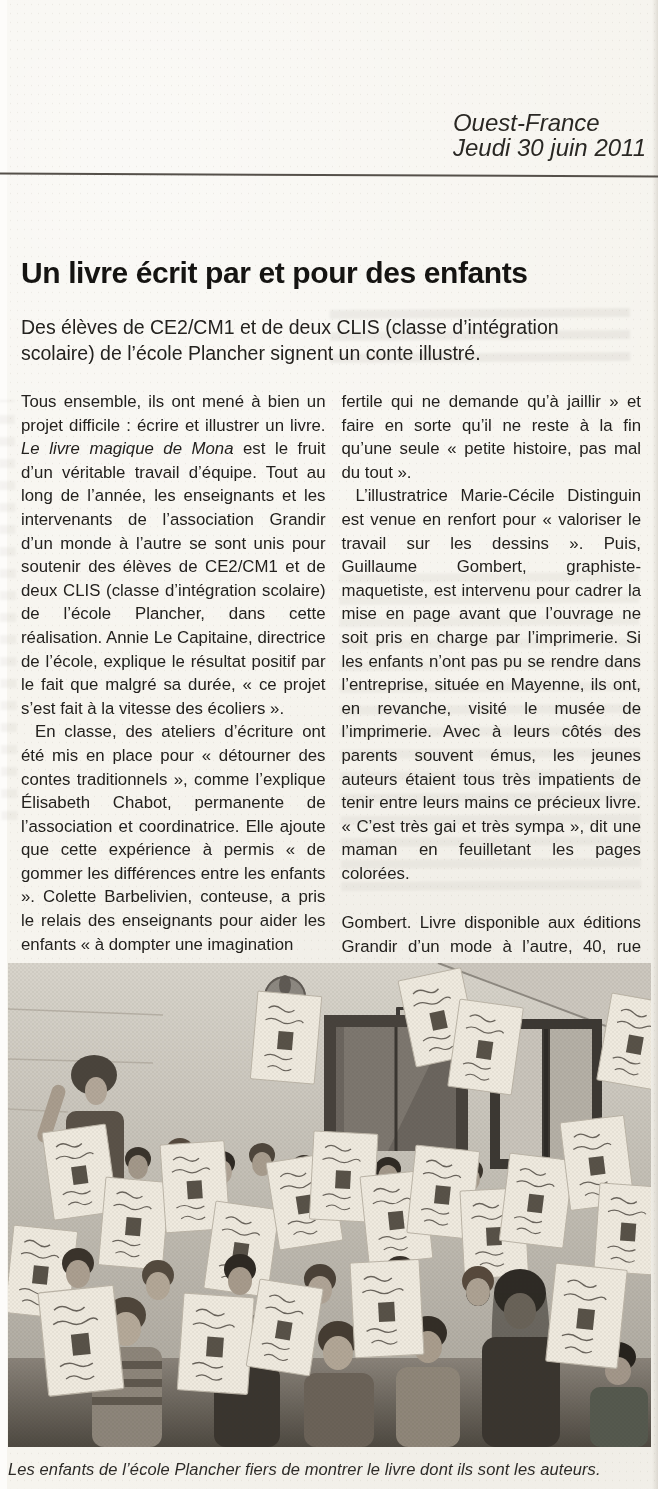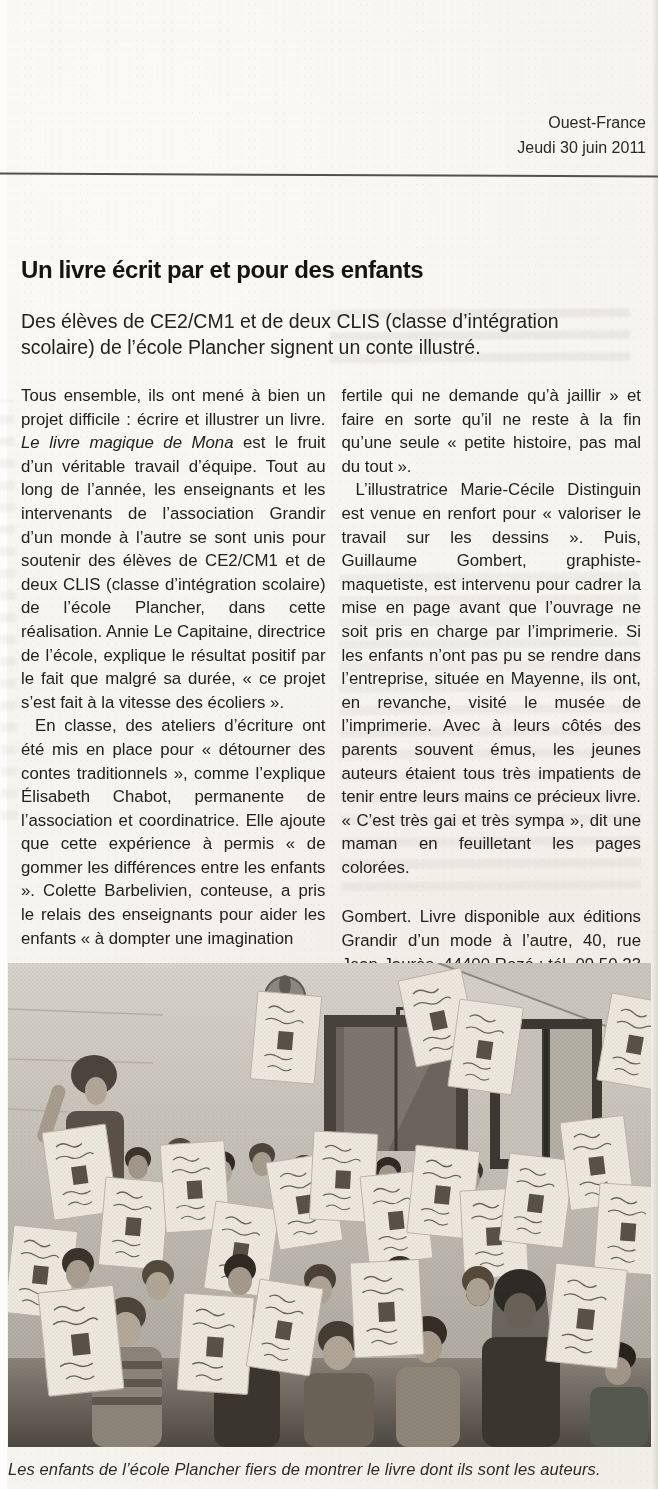--- a/index.html
+++ b/index.html
@@ -36,26 +36,26 @@
   .bleed{position:absolute;pointer-events:none;opacity:.07;filter:blur(1.2px);
     background-image:repeating-linear-gradient(0deg,#5a5248 0 9px,transparent 9px 22px);
     transform:scaleX(-1) rotate(.4deg);}
   .bleed.b1{left:330px;top:300px;width:300px;height:62px;}
   .bleed.b2{left:340px;top:560px;width:300px;height:330px;opacity:.05;}
   .bleed.b3{left:0;top:400px;width:16px;height:420px;opacity:.05;}
 
   
   .masthead-left{position:absolute;left:25px;top:80px;font-size:15.5px;line-height:25.5px;color:#2a2824;}
   .masthead-left .b{font-weight:700;}
-  .masthead-right{position:absolute;right:12px;top:110px;text-align:right;font-size:16px;line-height:25px;color:#2a2824;}
+  .masthead-right{position:absolute;right:12px;top:110px;font-size:24px;line-height:25px;color:#2a2824;font-style:italic;}
   .rule{position:absolute;left:0;top:174px;width:100%;height:2px;background:var(--rule);transform:rotate(.25deg);}
 
   
   article{position:absolute;left:21px;top:256px;width:620px;}
-  h1{font-size:24px;font-weight:700;letter-spacing:-.4px;color:var(--headline);margin:0 0 24px;}
+  h1{font-size:30px;font-weight:700;letter-spacing:-.4px;color:var(--headline);margin:0 0 24px;}
   .subtitle{font-size:19.5px;line-height:26px;color:#24221f;width:608px;margin:12px 0 24px;}
   .cols{display:flex;gap:16px;}
   .col{width:305px;}
   .col+.col{width:300px;}
   .body-p{font-size:16.8px;line-height:23.6px;text-align:justify;color:var(--ink);}
   .body-p.indent{text-indent:14px;}
   .body-p.spaced{margin-top:26px;}
   .body-p .b{font-weight:400;}
   .body-p .i{font-style:italic;}
 

